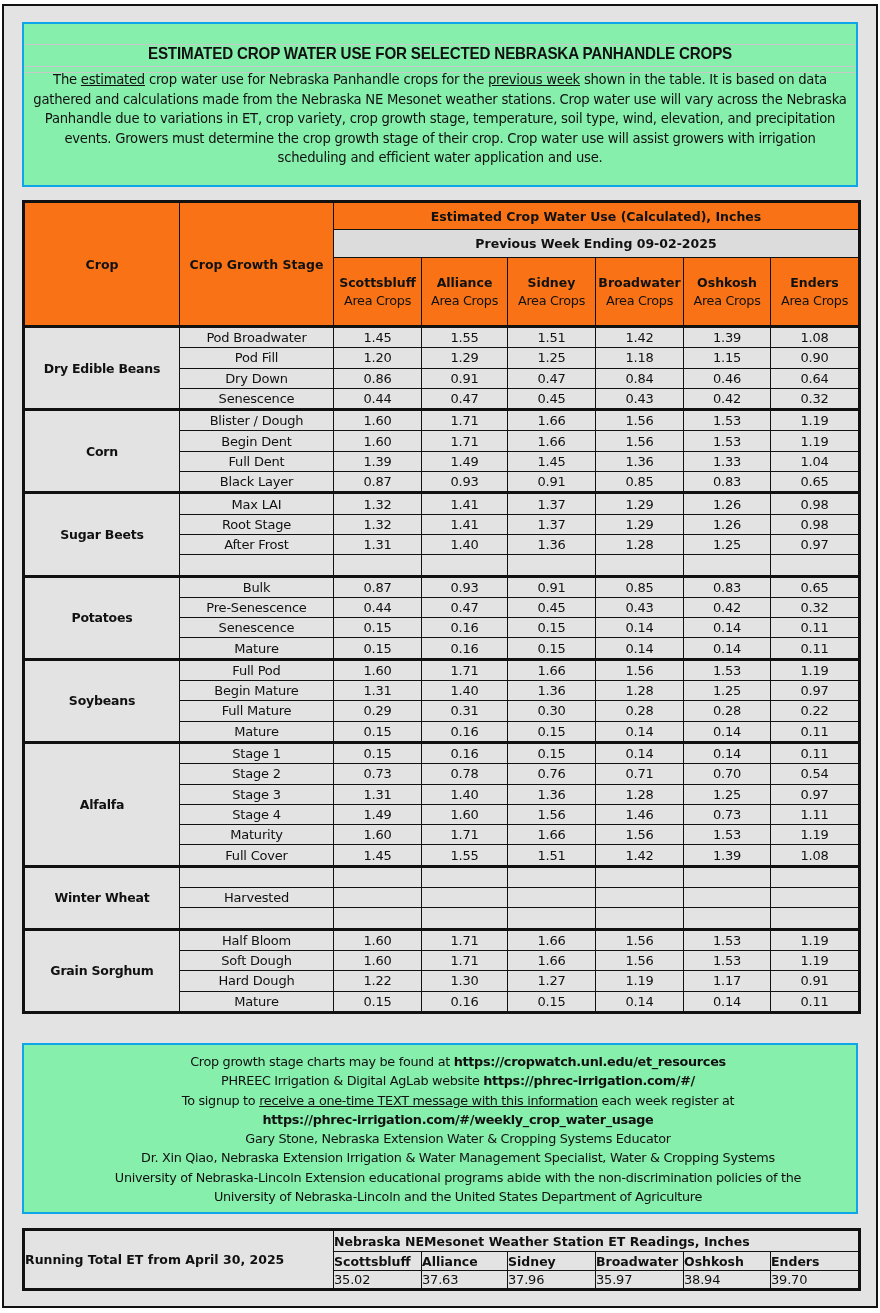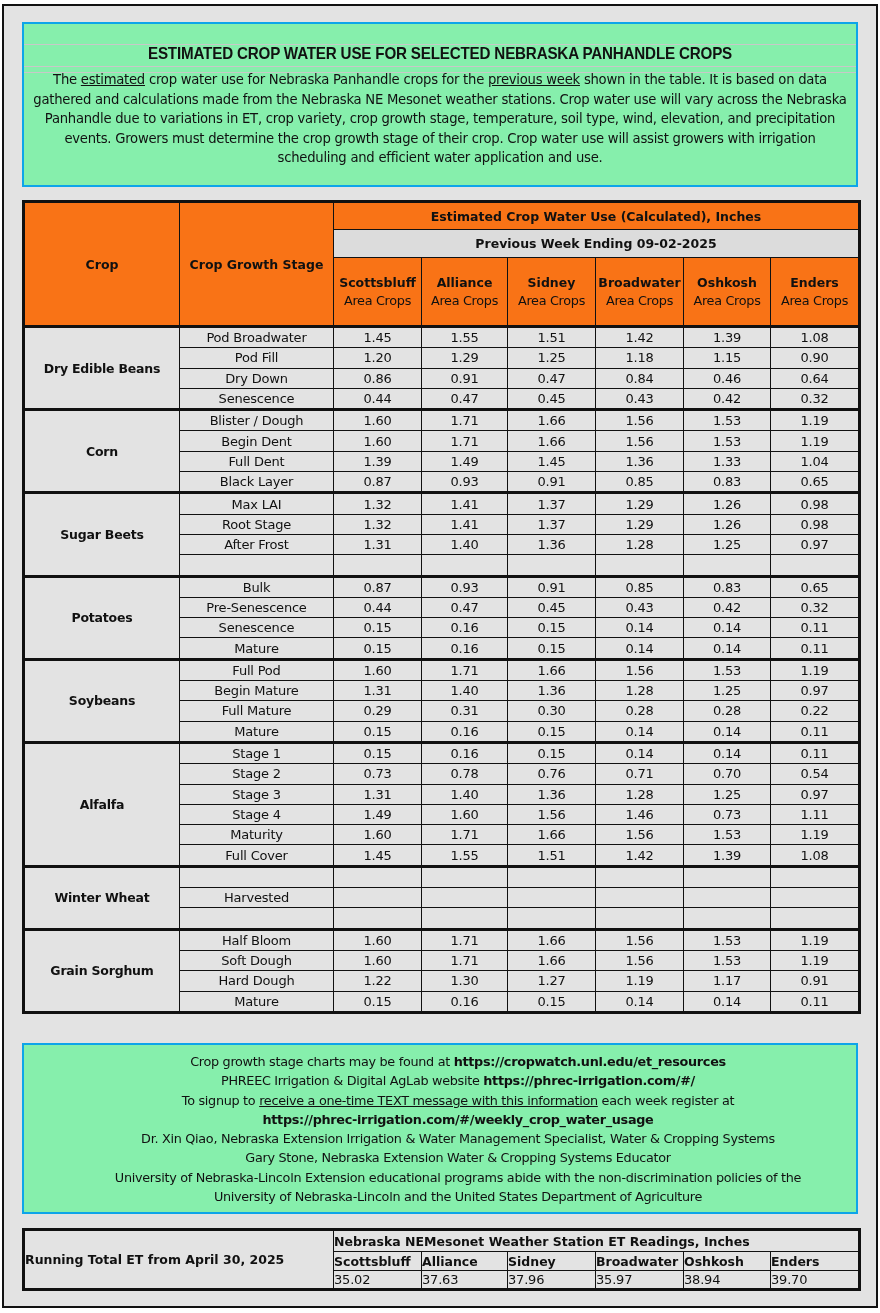--- a/index.html
+++ b/index.html
@@ -413,22 +413,22 @@
       </tr>
     </tbody>
 </table>
 
 <div class="box" id="notes">
   <div class="wrap">
     <div class="line"><span>Crop growth stage charts may be found at </span><b>https://cropwatch.unl.edu/et_resources</b></div>
     <div class="line"><span>PHREEC Irrigation &amp; Digital AgLab website </span><b>https://phrec-irrigation.com/#/</b></div>
     <div class="line"><span>To signup to </span><u>receive a one-time TEXT message with this information</u><span> each week register at</span></div>
     <div class="line"><b>https://phrec-irrigation.com/#/weekly_crop_water_usage</b></div>
+    <div class="line">Gary Stone, Nebraska Extension Water &amp; Cropping Systems Educator</div>
     <div class="line">Dr. Xin Qiao, Nebraska Extension Irrigation &amp; Water Management Specialist, Water &amp; Cropping Systems</div>
-    <div class="line">Gary Stone, Nebraska Extension Water &amp; Cropping Systems Educator</div>
     <div class="line">University of Nebraska-Lincoln Extension educational programs abide with the non-discrimination policies of the</div>
     <div class="line">University of Nebraska-Lincoln and the United States Department of Agriculture</div>
   </div>
 </div>
 
 <table id="running">
   <colgroup>
     <col style="width:310px">
     <col style="width:88px">
       <col style="width:86px">

